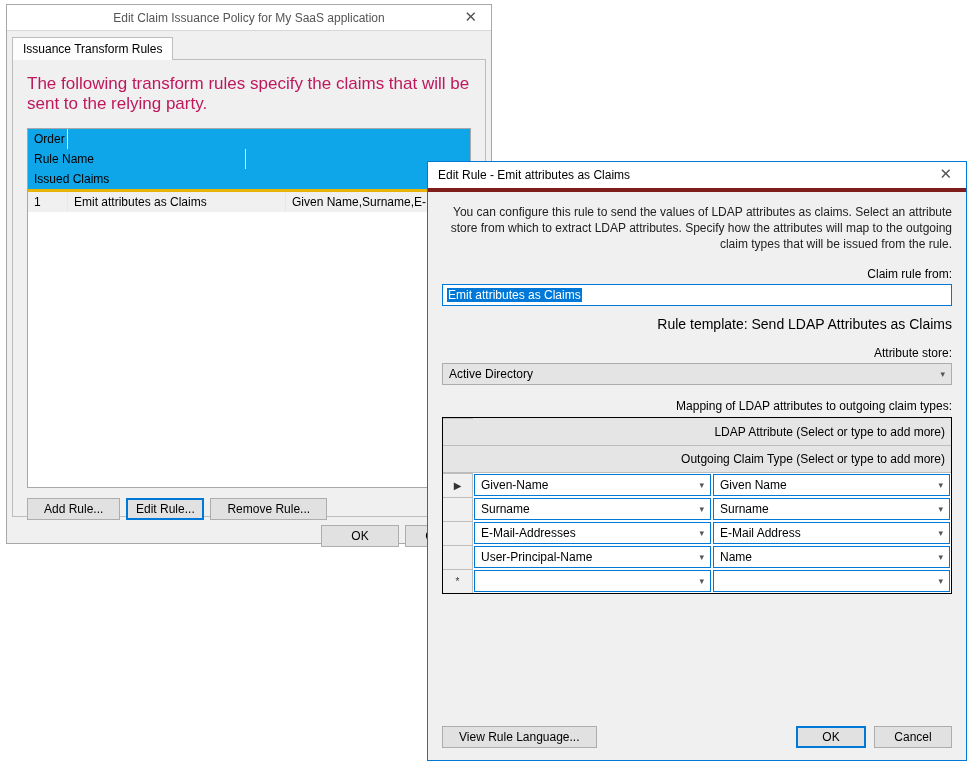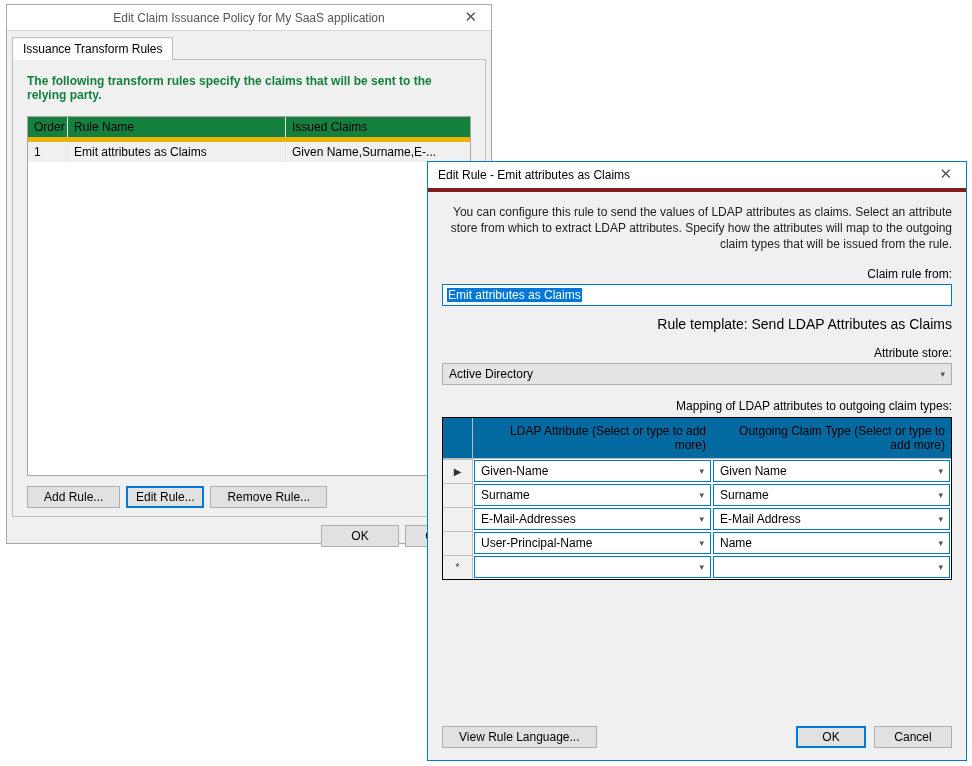--- a/index.html
+++ b/index.html
@@ -37,29 +37,29 @@
       position: relative;
       top: 1px;
       z-index: 2;
     }
     .tab-content {
       border: 1px solid #bdbdbd;
       background: #f0f0f0;
       height: 458px;
       padding: 14px;
     }
-    .intro-text { font-size: 12px; color: #15803d; margin-bottom: 14px; font-weight: bold; }
+    .intro-text { font-size: 17px; color: #be185d; margin-bottom: 14px; }
     
     .rules-table {
       border: 1px solid #a8a8a8;
       background: #fff;
       height: 360px;
       font-size: 12px;
     }
-    .rules-header { display: flex; background: #15803d; border-bottom: 5px solid #eab308; }
+    .rules-header { display: flex; background: #0ea5e9; border-bottom: 3px solid #eab308; flex-direction: column; }
     .rules-header > div, .rules-row > div { padding: 3px 6px; }
     .rh-order { width: 40px; border-right: 1px solid #e8e8e8; }
     .rh-name { width: 218px; border-right: 1px solid #e8e8e8; }
     .rh-issued { flex: 1; }
     .rules-row { display: flex; background: #fff; }
     .rules-row.sel { background: #f0f0f0; }
     
     .btn-row { display: flex; gap: 6px; margin-top: 10px; }
     .win-btn {
       min-width: 78px;
@@ -120,21 +120,21 @@
       padding: 0 6px;
       font-size: 12px;
     }
     .combo .arrow { font-size: 9px; color: #555; }
     
     .mapping-table {
       border: 1px solid #000;
       margin-top: 4px;
       background: #fff;
     }
-    .mt-header { display: flex; background: #0369a1; }
+    .mt-header { display: flex; background: #e5e5e5; flex-direction: column; }
     .mt-h-rowsel { width: 30px; border-right: 1px solid #bdbdbd; border-bottom: 1px solid #bdbdbd;}
     .mt-h-col { flex: 1; padding: 6px; font-size: 12px; border-bottom: 1px solid #bdbdbd;}
     .mt-h-col:first-of-type { border-right: 1px solid #bdbdbd; }
     
     .mt-row { display: flex; }
     .mt-rowsel { width: 30px; background: #f0f0f0; border-right: 1px solid #bdbdbd; border-top: 1px solid #bdbdbd; display:flex; align-items:center; justify-content:center; font-size:10px; color:#333;}
     .mt-cell {
       flex: 1; height: 22px;
       border: 1px solid #0078d7;
       margin: 1px;

